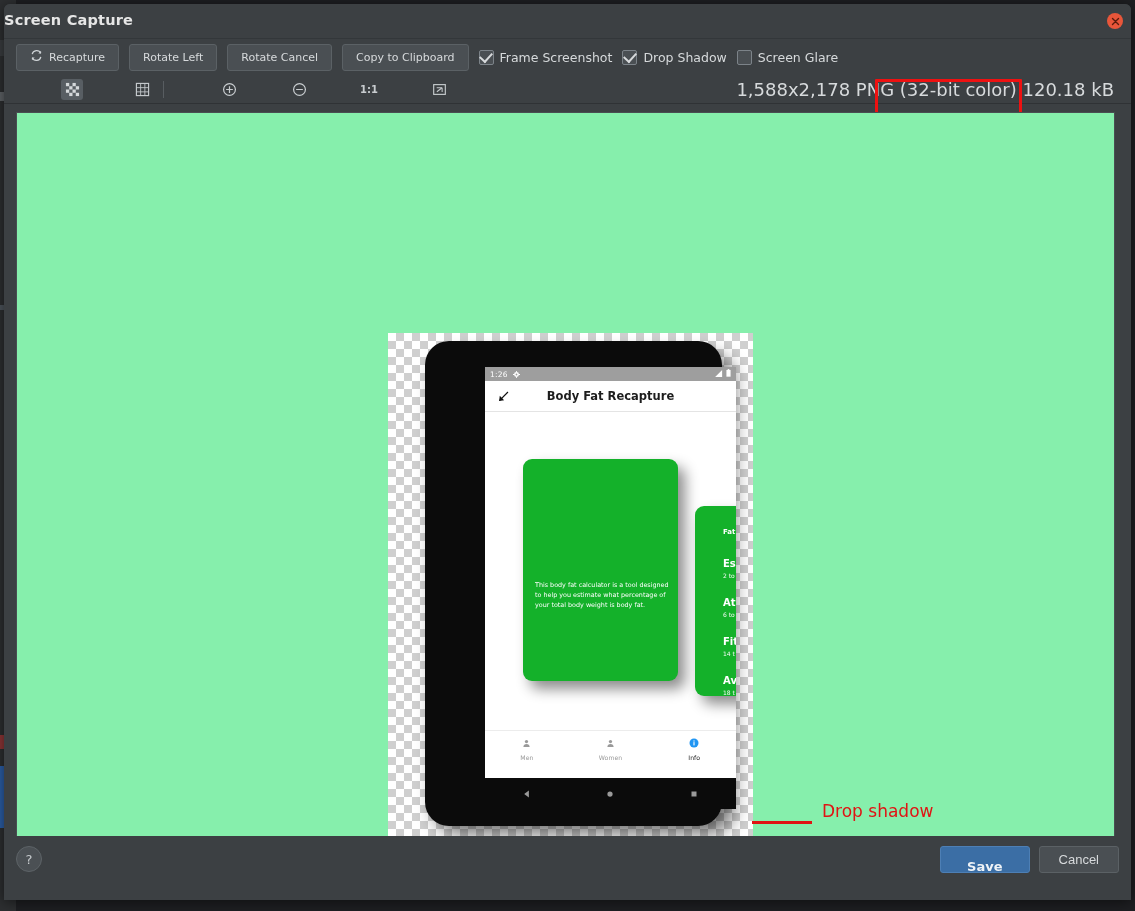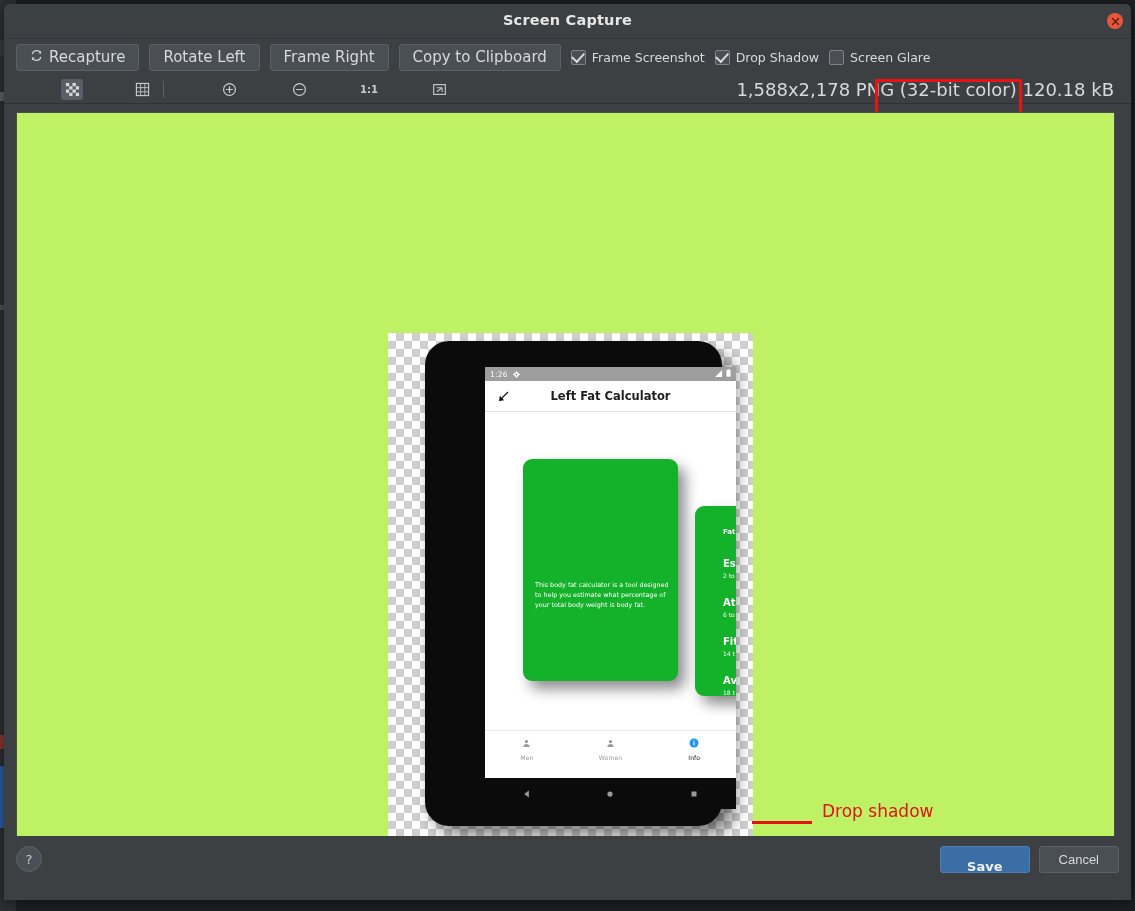--- a/index.html
+++ b/index.html
@@ -38,21 +38,20 @@
 
   
   #titlebar {
     position: relative;
     height: 34px;
     background: #3c4043;
     border-bottom: 1px solid #33373a;
   }
   #title-text {
     position: absolute; left: 0; right: 0; top: 8px;
-    text-align: center;
     color: #e6e6e6;
     font-size: 14.5px;
     font-weight: bold;
     font-family: "DejaVu Sans", sans-serif;
     letter-spacing: .2px;
   }
   #close-btn {
     position: absolute; right: 8px; top: 9px;
     width: 16px; height: 16px; border-radius: 50%;
     background: #e8563a;
@@ -68,21 +67,21 @@
     background: #3c4043;
     display: flex; align-items: center;
     padding: 0 12px;
     gap: 10px;
   }
   .tbtn {
     background: #4a4f53;
     border: 1px solid #5b6165;
     border-radius: 3px;
     color: #d7dadc;
-    font-size: 15px;
+    font-size: 11px;
     height: 25px;
     padding: 0 13px;
     display: inline-flex;
     align-items: center;
     gap: 6px;
     cursor: pointer;
     font-family: "DejaVu Sans", sans-serif;
     white-space: nowrap;
   }
   .chk-wrap {
@@ -154,21 +153,21 @@
     color: #d7dadc;
     font-size: 18px;
     padding-right: 4px;
   }
 
   
   #canvas-area {
     position: relative;
     margin: 8px 16px 0 12px;
     height: 740px;
-    background: #bef264;
+    background: #86efac;
     border: 1px solid #4a4e52;
     overflow: hidden;
   }
 
   
   #capture {
     position: absolute;
     left: 371px; top: 220px;
     width: 365px; height: 513px;
     background-image:
@@ -412,21 +411,21 @@
         </svg>
       </span>
       <span>Recapture</span>
     </div>
 
     <div class="tbtn">
       <span>Rotate Left</span>
     </div>
 
     <div class="tbtn">
-      <span>Frame Right</span>
+      <span>Rotate Cancel</span>
     </div>
 
     <div class="tbtn">
       <span>Copy to Clipboard</span>
     </div>
 
     <div class="chk-wrap">
       <span class="chkbox checked"></span>
       <span>Frame Screenshot</span>
     </div>
@@ -532,21 +531,21 @@
             </span>
           </div>
 
           <div id="app-bar">
             <span id="app-nav-icon">
               <svg width="13" height="13" viewBox="0 0 16 16">
                 <path d="M13.5 2.5 L3 13" stroke="#111" stroke-width="1.5"></path>
                 <path d="M3.4 7.2 L2.6 13.4 L8.8 12.6 Z" fill="#111"></path>
               </svg>
             </span>
-            <span id="app-title">Left Fat Calculator</span>
+            <span id="app-title">Body Fat Recapture</span>
           </div>
 
           <div id="app-body">
 
             <div class="green-card" id="card-intro">
               <div id="card-intro-text">This body fat calculator is a tool designed to help you estimate what percentage of your total body weight is body fat.</div>
             </div>
 
             <div class="green-card" id="card-categories">
               <div class="cat-head">Fat</div>

